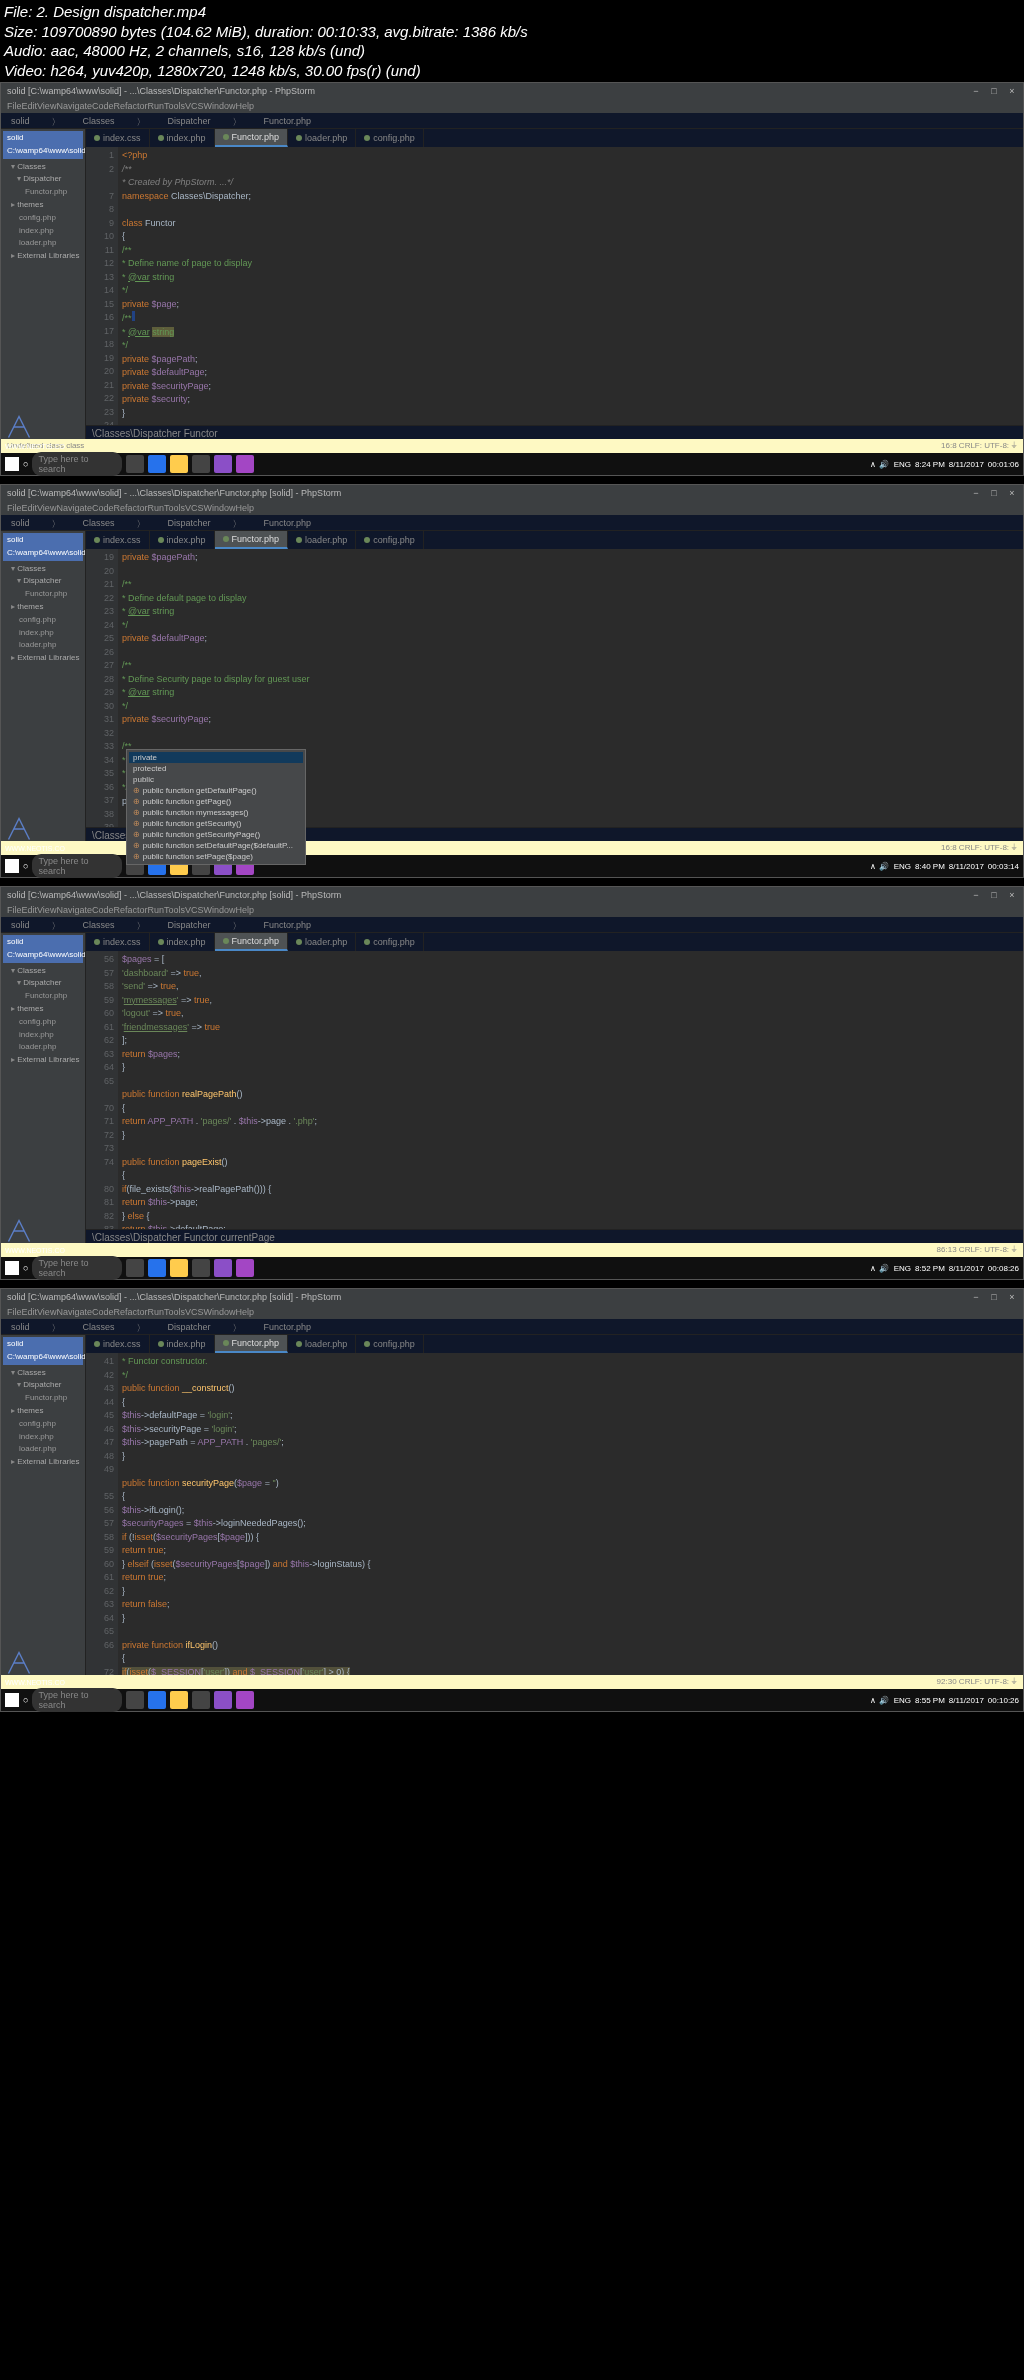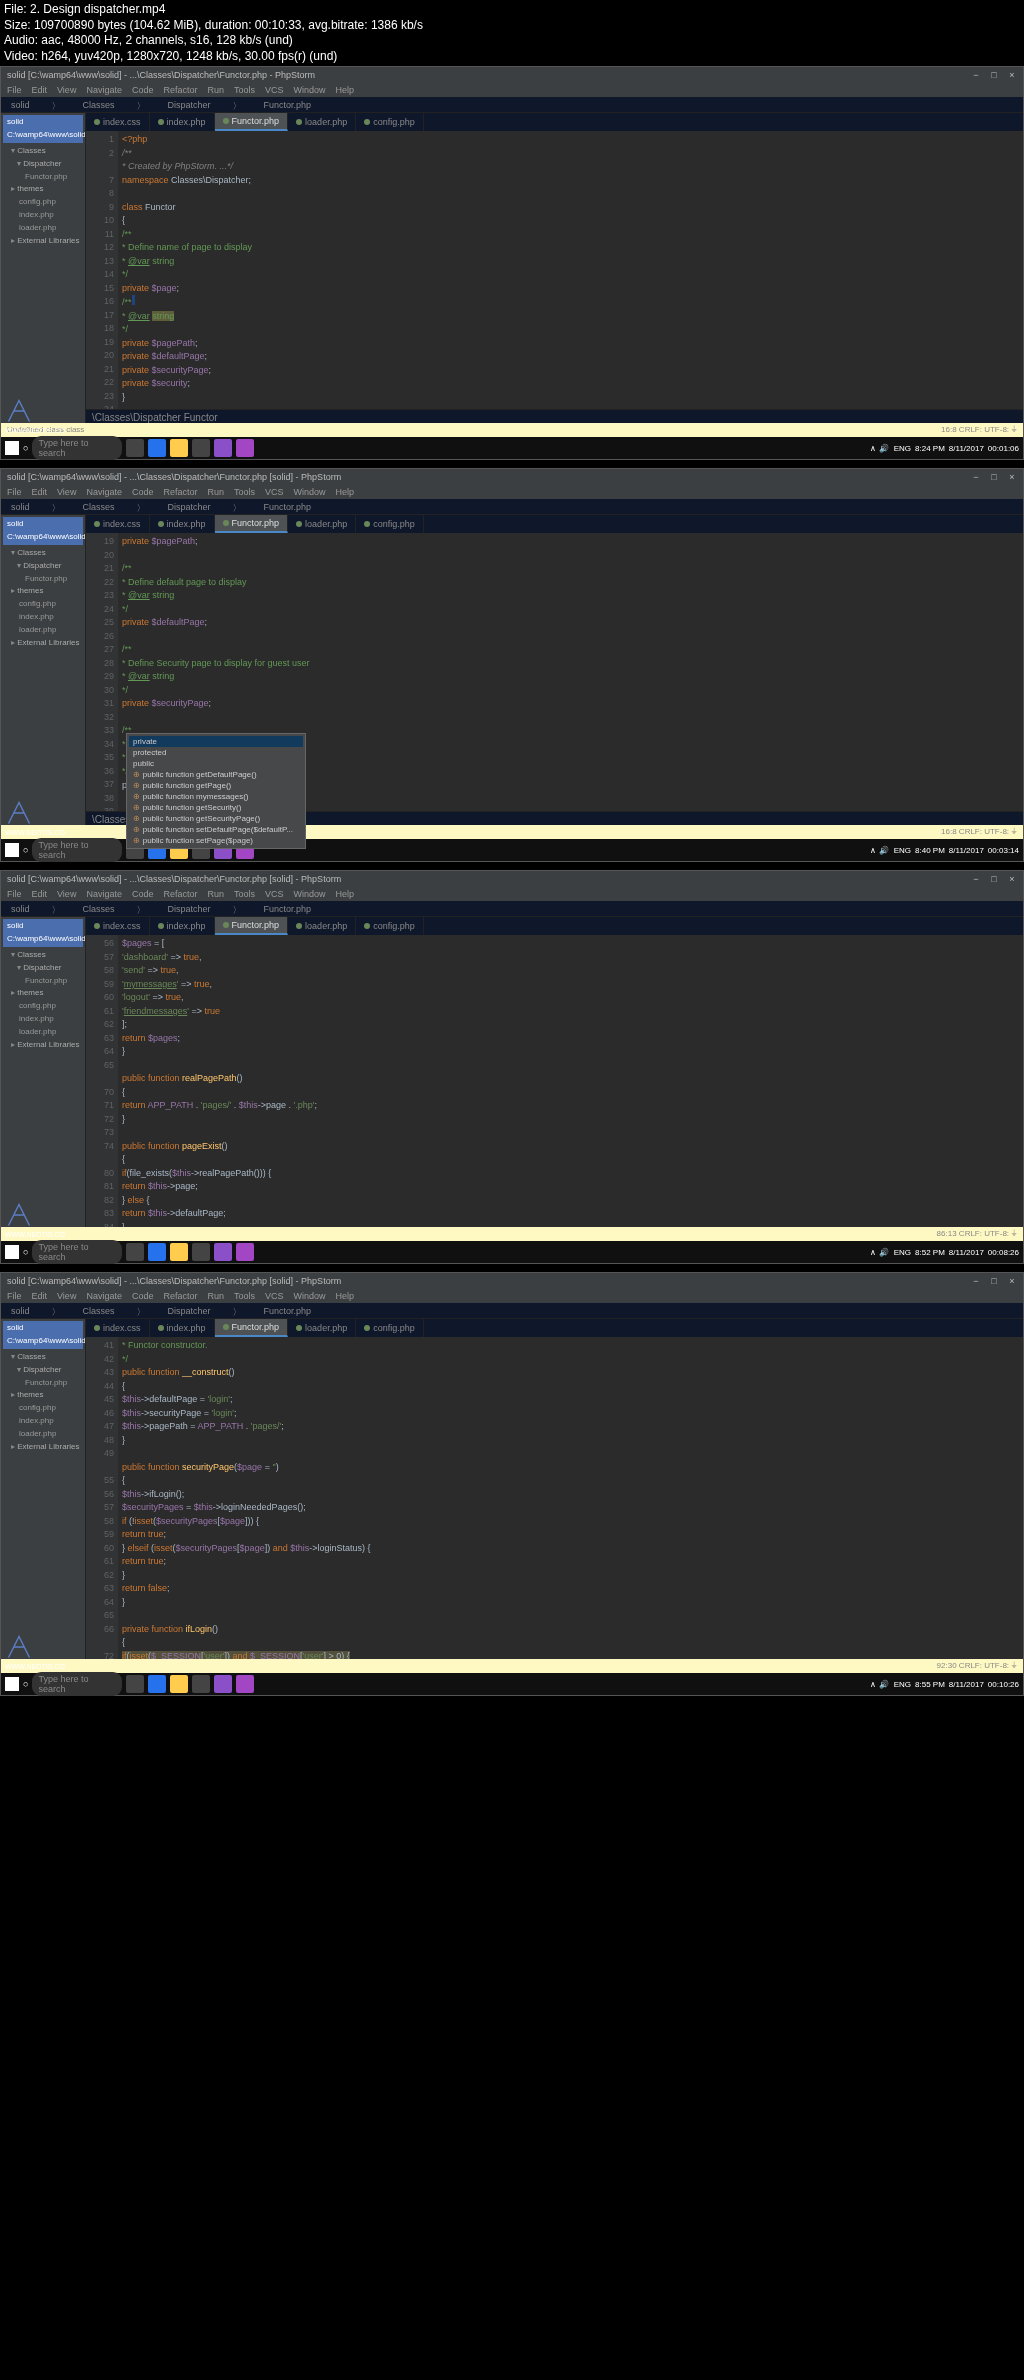--- a/index.html
+++ b/index.html
@@ -1,22 +1,22 @@
 <!DOCTYPE html>
 <html><head>
 <meta charset="utf-8">
 <style>
 *{margin:0;padding:0;box-sizing:border-box;font-family:'Segoe UI',Arial,sans-serif}
 body{background:#000;color:#ccc;font-size:9px}
-.meta{color:#fff;padding:2px 4px;font-size:12px;line-height:1.3}
+.meta{color:#fff;font-style:italic;padding:2px 4px;font-size:15px;line-height:1.3}
 .shot{position:relative;background:#2b2b2b;border:1px solid #555;margin-bottom:8px}
 .titlebar{background:#3c3f41;color:#bbb;padding:2px 6px;font-size:9px;display:flex;justify-content:space-between;align-items:center;height:16px}
 .winbtns{display:flex;gap:8px}
 .winbtns span{width:10px;height:10px;display:inline-block;text-align:center;line-height:10px}
-.menubar{background:#3c3f41;color:#999;padding:2px 6px;font-size:9px;display:flex;gap:10px;height:14px}
+.menubar{background:#3c3f41;color:#999;padding:2px 6px;font-size:9px;display:flex;gap:0;height:14px}
 .toolbar{background:#0f172a;padding:2px 6px;display:flex;gap:14px;font-size:9px;height:16px;border-bottom:1px solid #222}
 .toolbar span{padding:1px 4px;color:#888}
 .main{display:flex;height:310px}
 .sidebar{width:85px;background:#3c3f41;border-right:1px solid #222;padding:2px;overflow:hidden}
 .proj-header{background:#4b6eaf;color:#fff;padding:1px 4px;font-size:8px;margin-bottom:2px}
 .tree{font-size:8px;color:#aaa;line-height:1.6}
 .tree .item{padding-left:8px;white-space:nowrap;overflow:hidden}
 .tree .folder::before{content:"▸ ";color:#888}
 .tree .folder.open::before{content:"▾ "}
 .tree .file{padding-left:16px;color:#999}
@@ -411,20 +411,21 @@
      ()<br>
     {<br>
         <br>
             <br>
         }<br>
     }<br><br>
      ()<br>
     {
         </div>
       </div>
+      <div class="breadcrumb">\Classes\Dispatcher    Functor    currentPage</div>
     </div>
   </div>
   <div class="statusbar">
       <span></span>
       <span>86:13   CRLF:   UTF-8:   ⏚</span>
     </div>
   <div class="logo"><svg viewBox="0 0 40 40">
         <path d="M5 35 L20 5 L35 35 M12 20 L28 20" stroke="#5b7fc7" stroke-width="2" fill="none"></path>
       </svg><div class="logot">WWW.NEOTIS.CO</div></div>
   <div class="taskbar">

